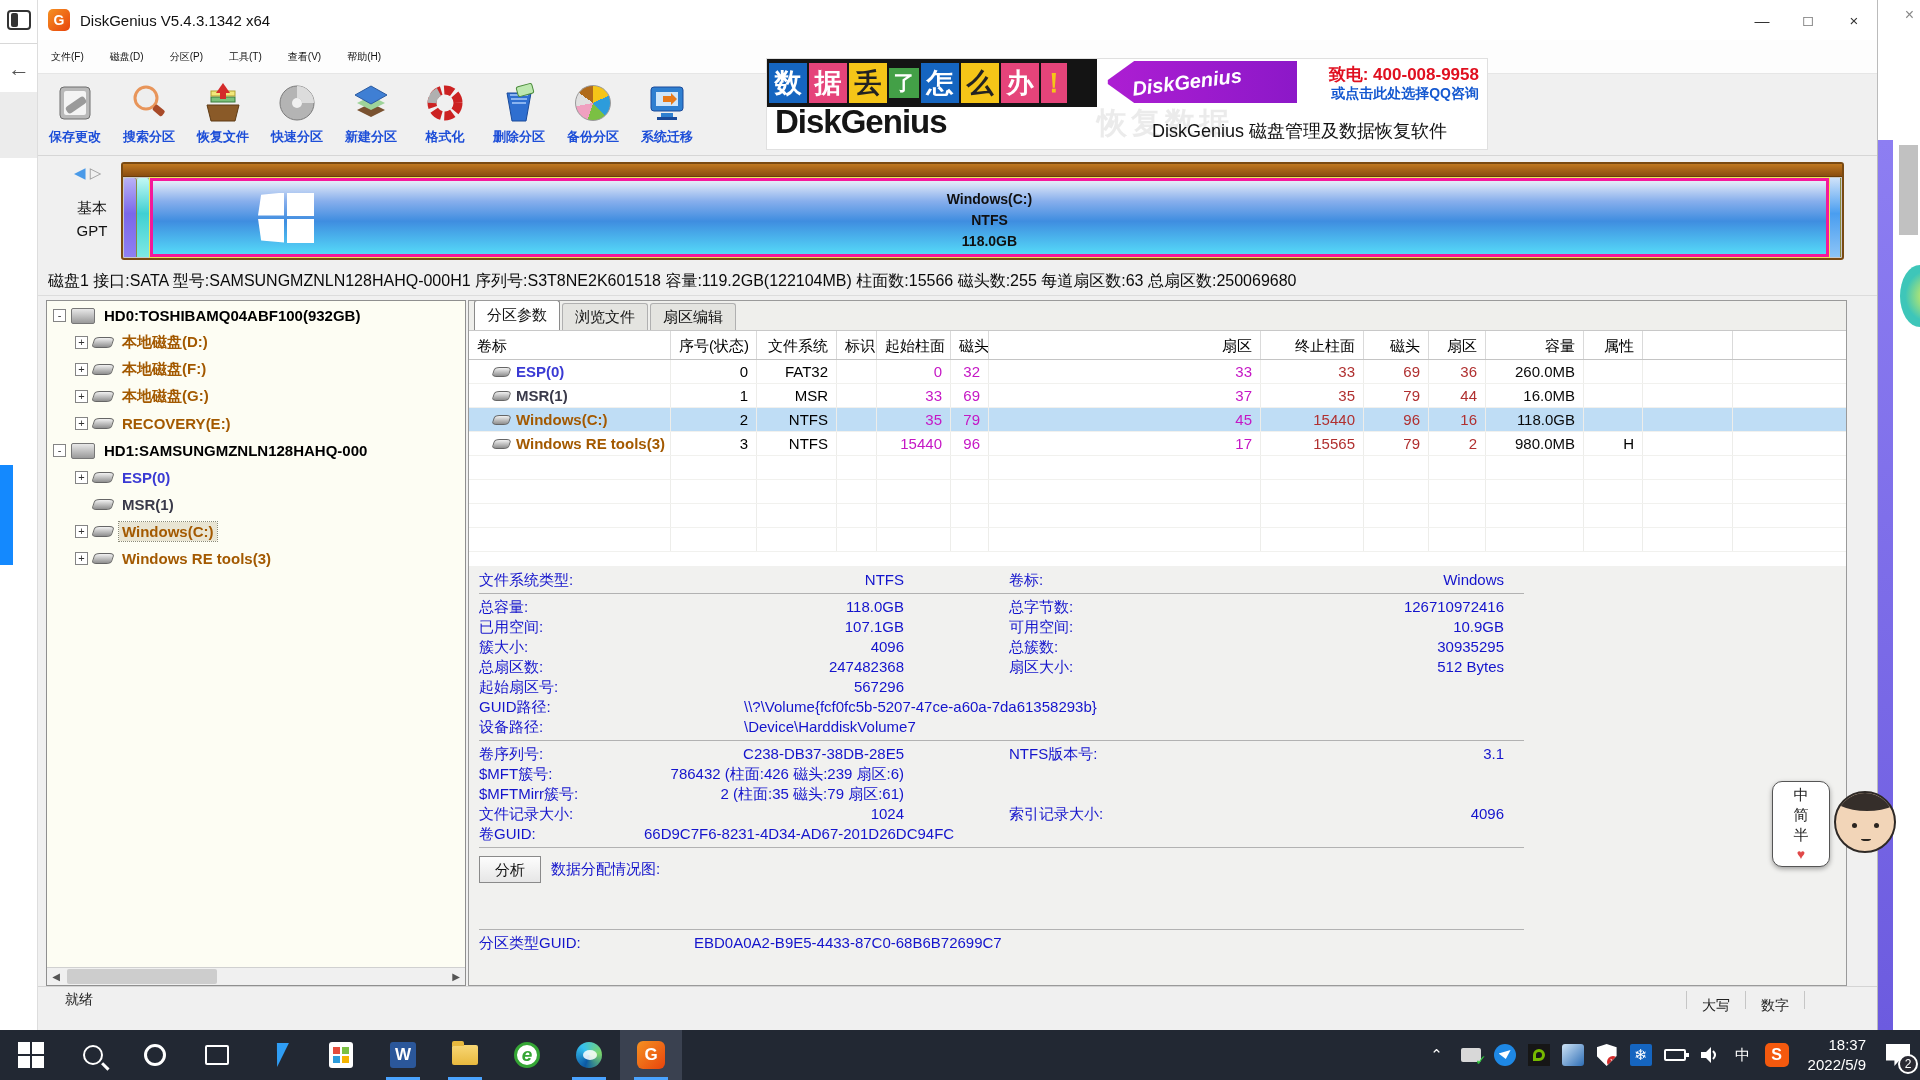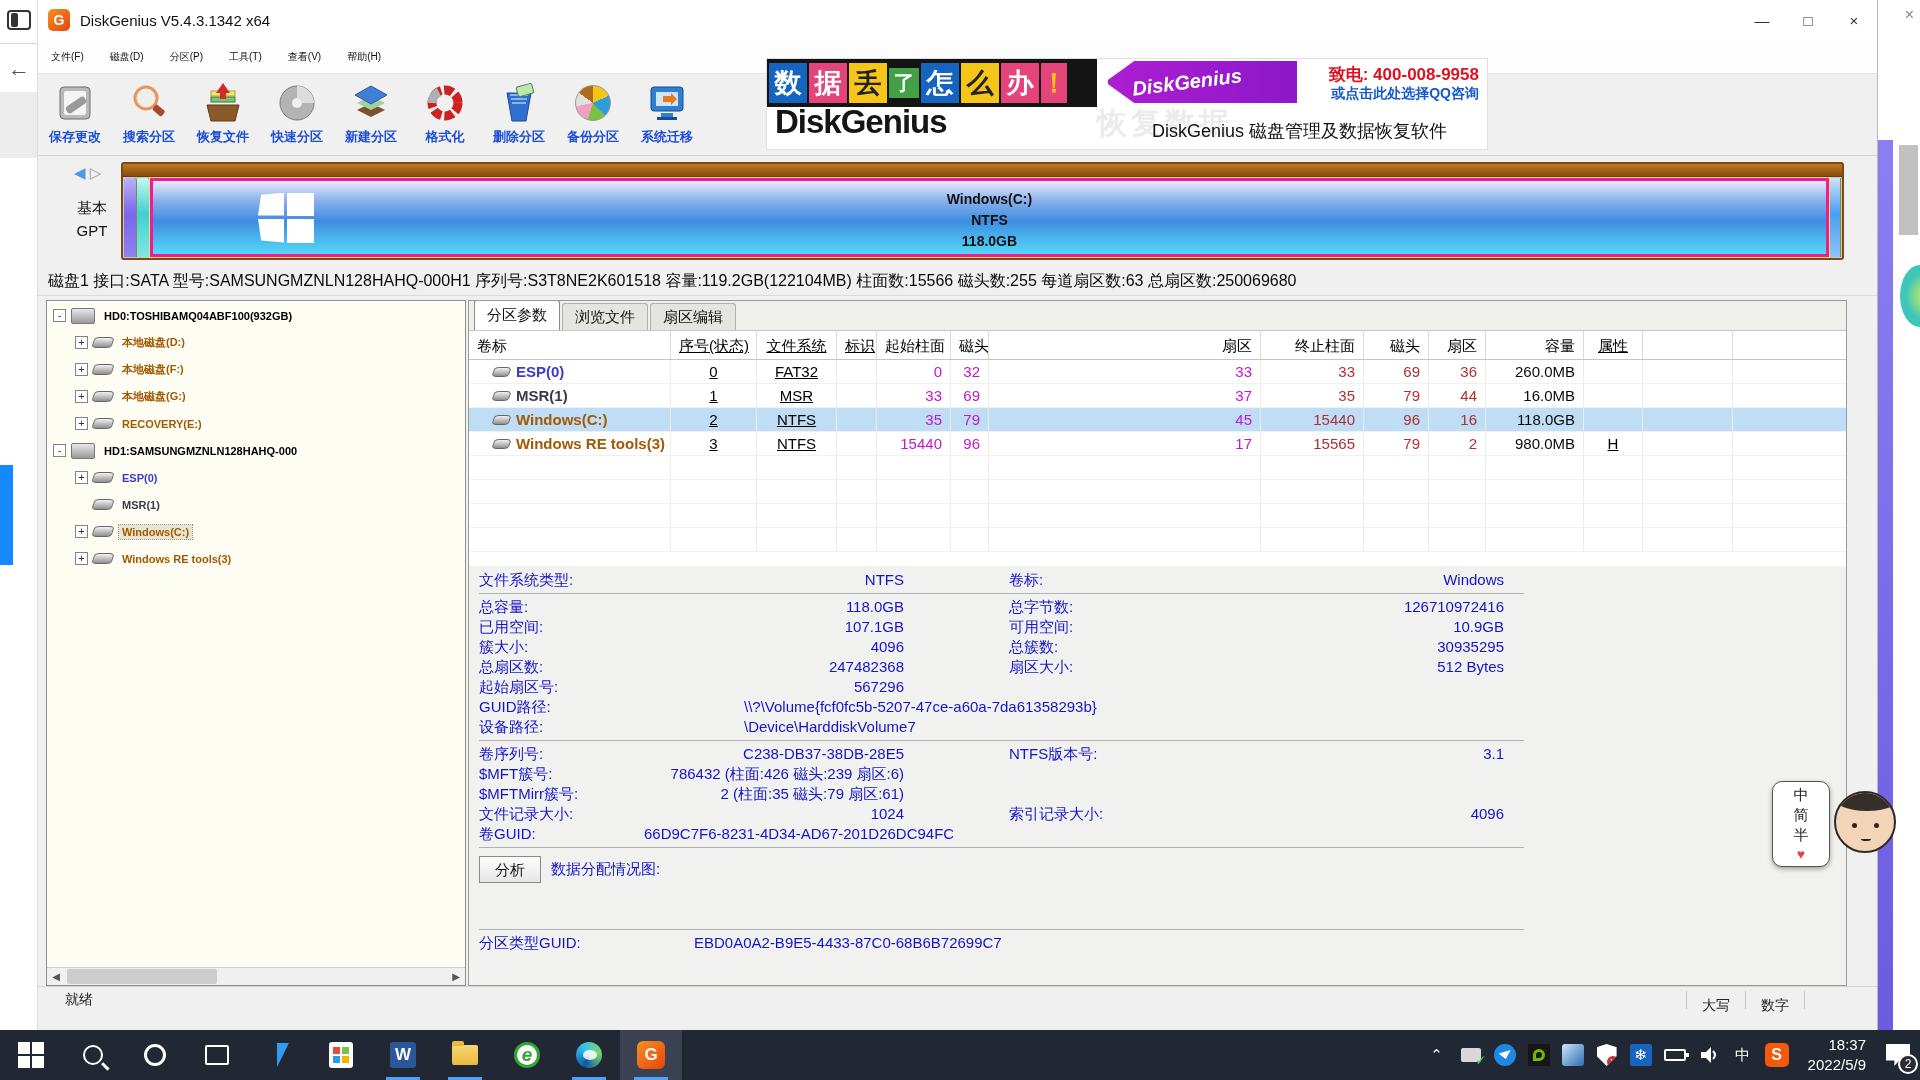--- a/index.html
+++ b/index.html
@@ -70,41 +70,41 @@
   .infoline { position:absolute; left:0; top:268px; width:100%; height:28px; background:#f0f0f0; border-bottom:1px solid #dcdcdc; display:flex; align-items:center; padding-left:10px; font-size:16px; color:#0a0a0a; }
 
   
   .treepanel { position:absolute; left:8px; top:300px; width:420px; height:686px; background:#fdfdf3; border:1px solid #8f8f8f; overflow:hidden; }
   .titem { display:flex; align-items:center; height:25px; margin-top:2px; }
   .lvl0 { padding-left:6px; } .lvl1 { padding-left:28px; }
   .exp { width:13px; height:13px; border:1px solid #848484; background:#fff; font-size:11px; line-height:11px; text-align:center; color:#333; margin-right:5px; flex:none; }
   .noexp { visibility:hidden; }
   .dico { width:24px; height:16px; background:linear-gradient(180deg,#e8e8e8,#9a9a9a); border:1px solid #777; border-radius:2px; margin-right:6px; flex:none; }
   .pico { width:20px; height:11px; background:linear-gradient(180deg,#f2f2f2,#8f8f8f); border:1px solid #666; border-radius:5px/3px; margin-right:6px; transform:skewX(-18deg); flex:none; }
-  .tlabel { font-size:11px; font-weight:bold; white-space:nowrap; padding:1px 3px; }
+  .tlabel { font-size:15px; font-weight:bold; white-space:nowrap; padding:1px 3px; }
   .t-black { color:#000; } .t-brown { color:#a35900; } .t-blue { color:#3a3ad4; } .t-dark { color:#3a3a4a; }
   .sel-label { background:#e9e5d3; outline:1px dotted #8a8a7a; }
   .hscroll { position:absolute; left:0; bottom:0; width:100%; height:18px; background:#f0f0f0; border-top:1px solid #d0d0d0; display:flex; align-items:center; }
   .hs-btn { width:18px; height:17px; text-align:center; font-size:10px; color:#555; line-height:17px; background:#f0f0f0; }
   .hs-track { flex:1; height:17px; position:relative; }
   .hs-thumb { position:absolute; left:2px; top:1px; width:150px; height:15px; background:#cdcdcd; border-radius:2px; }
 
   
   .mainpanel { position:absolute; left:430px; top:300px; width:1379px; height:686px; background:#fff; border:1px solid #9a9a9a; overflow:hidden; }
   .tabbar { position:absolute; left:0; top:0; width:100%; height:30px; background:#efefec; border-bottom:1px solid #c8c8c8; display:flex; align-items:flex-end; padding-left:5px; }
   .tab { height:27px; padding:0 12px; font-size:15px; color:#111; display:flex; align-items:center; border:1px solid #b0b0b0; border-bottom:none; background:#e4e4e0; margin-right:2px; border-radius:3px 3px 0 0; }
   .tab.active { background:#ffffff; height:30px; font-weight:normal; border-color:#8a8a8a; }
 
   .tablewrap { position:absolute; left:0; top:30px; width:100%; height:235px; background:#fff; }
   .thead, .trow { display:grid; grid-template-columns:202px 86px 80px 40px 74px 38px 272px 103px 65px 57px 98px 59px 90px; }
   .thead { height:29px; line-height:29px; border-bottom:1px solid #c4c4c4; }
   .th { font-size:15px; color:#000; padding:0 8px; border-right:1px solid #dadada; white-space:nowrap; overflow:hidden; }
   .trow { height:24px; line-height:24px; border-bottom:1px solid #f1f1ee; }
   .td { font-size:15px; padding:0 8px; border-right:1px solid #ededea; white-space:nowrap; overflow:hidden; }
-  .al { text-align:left; } .ac { text-align:center;text-decoration:underline; } .ar { text-align:right; }
+  .al { text-align:left; } .ac { text-align:right; } .ar { text-align:right; }
   .c-start { color:#c517c5; } .c-end { color:#b03030; } .c-cap { color:#0a0a0a; }
   .row-sel { background:#bfddf5; }
   .namecell { display:flex; align-items:center; padding-left:24px; font-weight:bold; }
   .namecell .pico { width:17px; height:10px; margin-right:6px; }
 
   
   .details { position:absolute; left:0; top:265px; width:100%; bottom:0; background:#f1f1ef; padding:4px 0 12px 10px; font-size:15px; color:#1414cc; }
   .drow { display:flex; height:20px; line-height:20px; align-items:center; white-space:nowrap; }
   .dl1 { width:165px; } .dv1 { width:260px; text-align:right; } .dsp { width:105px; } .dl2 { width:175px; } .dv2 { width:320px; text-align:right; }
   .dlong { padding-left:100px; }

